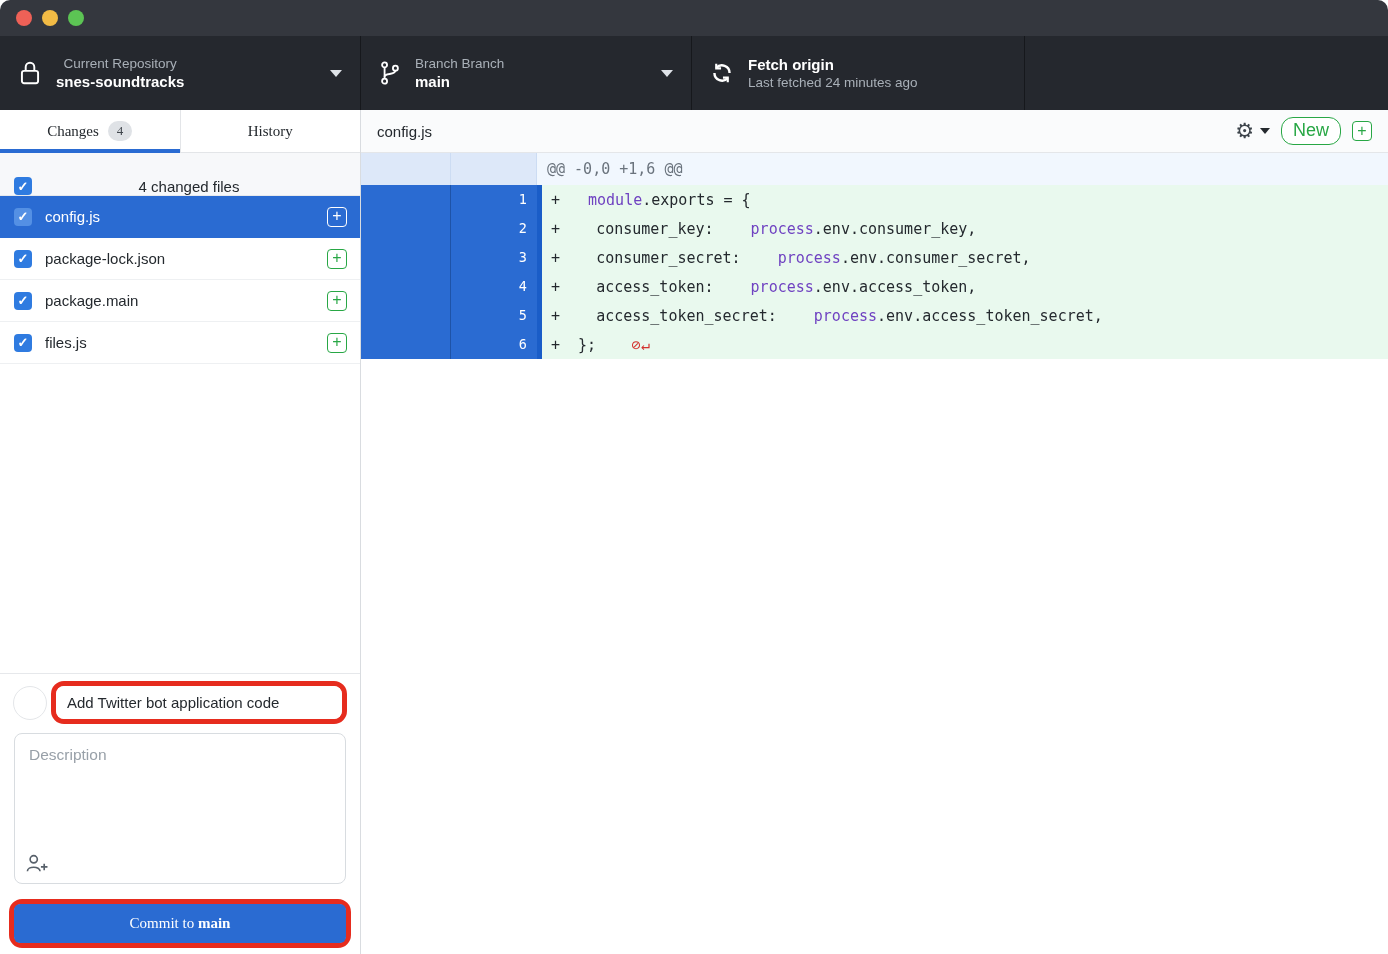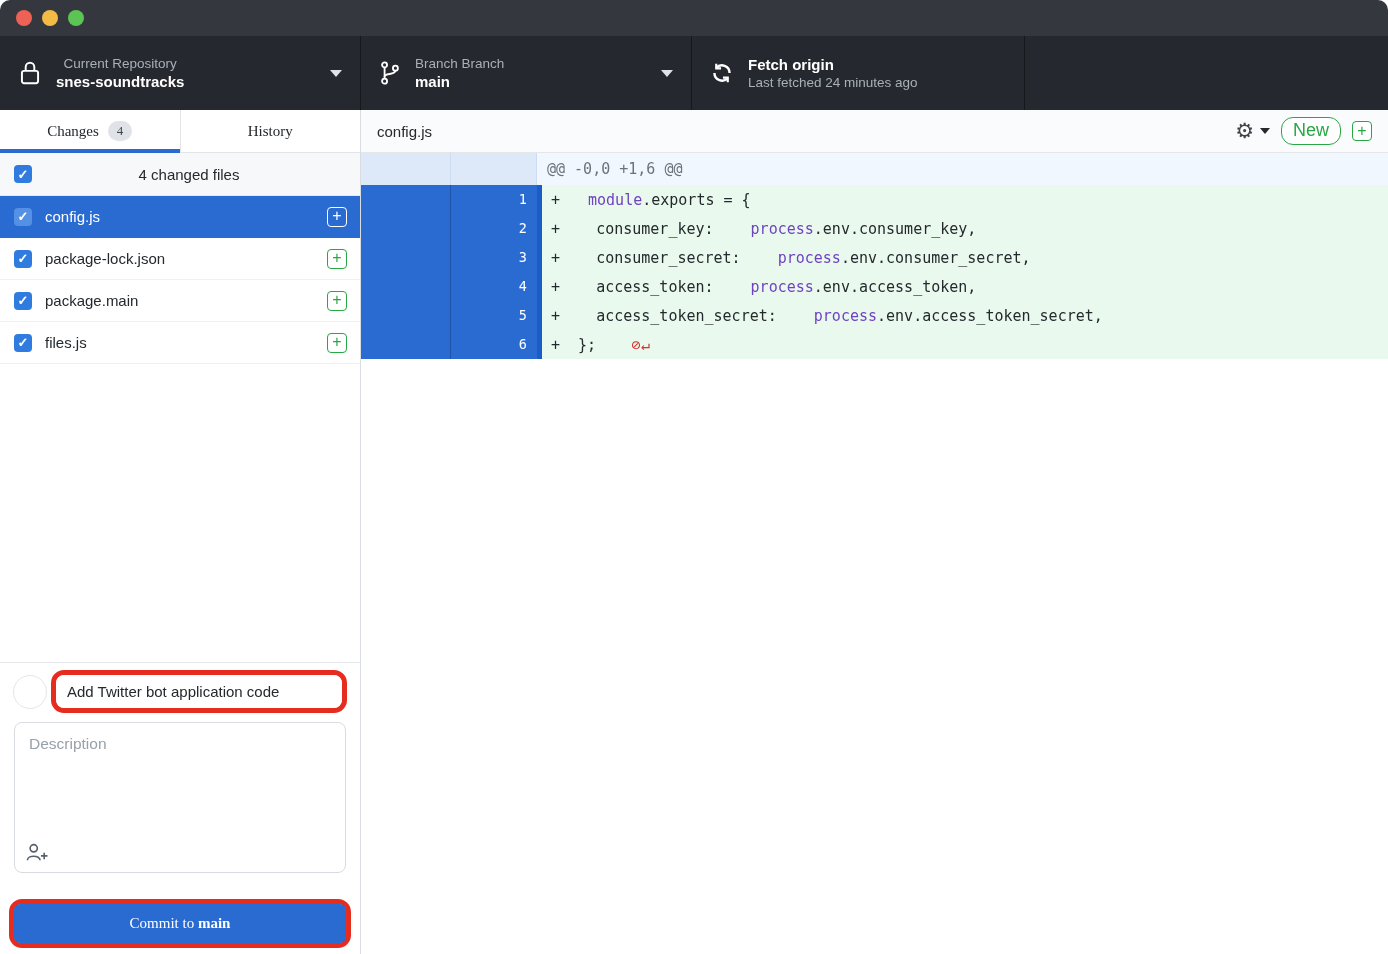--- a/index.html
+++ b/index.html
@@ -56,21 +56,21 @@
   .tab + .tab { border-left:1px solid #e3e5e8; }
   .tab.active::after {
     content:""; position:absolute; left:0; right:0; bottom:-1px; height:4px;
     background:var(--accent-blue,#2a6bd2);
   }
   .tab-badge {
     background:#dfe2e6; border-radius:10px; padding:2px 9px; font-size:13px; color:#40464d;
   }
 
   .files-header {
-    height:43px; flex:none; display:flex; align-items:center; padding:0 14px;
+    height:43px; flex:none; display:flex; align-items:flex-end; padding:0 14px;
     background:#f7f8fa; border-bottom:1px solid #e7e9ec; font-size:15px; color:#24292e;
   }
   .files-header-label { flex:1; text-align:center; }
 
   .file-row {
     height:42px; flex:none; display:flex; align-items:center; gap:13px;
     padding:0 13px 0 14px; border-bottom:1px solid #eef0f2;
     font-size:15px; color:#24292e; cursor:pointer;
   }
   .file-row.selected { background:var(--accent-blue,#2a6bd2); color:#fff; border-color:var(--accent-blue,#2a6bd2); }
@@ -99,21 +99,21 @@
   .summary-row { display:flex; align-items:center; margin-bottom:9px; }
   .avatar { width:34px; height:34px; border-radius:50%; border:1px solid #e4e6e9; background:#fff; flex:none; }
   .annotation { border:5px solid var(--annotation-red,#e62c1e); border-radius:13px; }
   .summary-annotation { flex:1; margin-left:4px; overflow:hidden; }
   .summary-input {
     width:100%; border:none; outline:none; background:#fff; border-radius:8px;
     padding:8px 11px; font-size:15px; color:#24292e; font-family:inherit;
   }
   .description-box {
     position:relative; height:151px; border:1px solid #d8dce0; border-radius:8px;
-    padding:10px 12px 30px; margin:0 1px 26px; background:#fff;
+    padding:10px 12px 30px; margin:0 1px 15px; background:#fff;
   }
   .description-input {
     width:100%; height:100%; border:none; outline:none; resize:none;
     font-size:15.5px; color:#24292e; font-family:inherit; background:transparent;
   }
   .description-input::placeholder { color:#98a0a8; opacity:1; }
   .coauthor-button { position:absolute; left:10px; bottom:7px; background:none; border:none; padding:0; cursor:pointer; display:flex; }
   .commit-annotation { margin:0 -4px 1px; }
   .commit-button {
     display:block; width:100%; height:39px; border:none; border-radius:6px; cursor:pointer;

